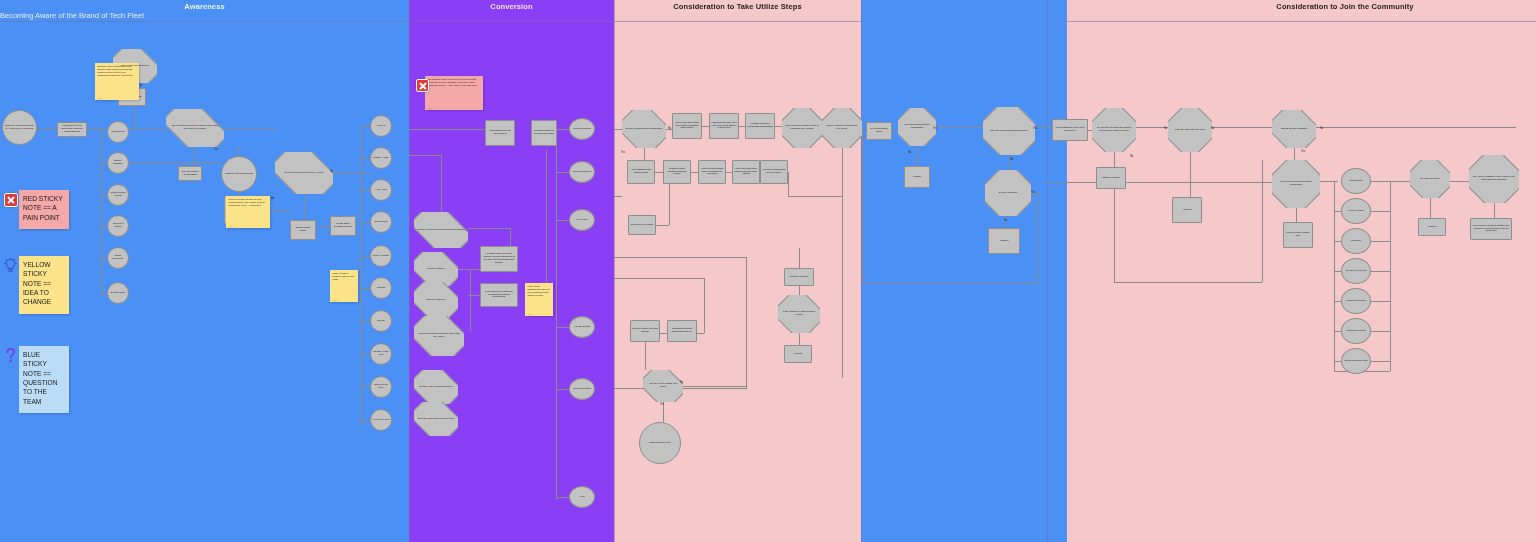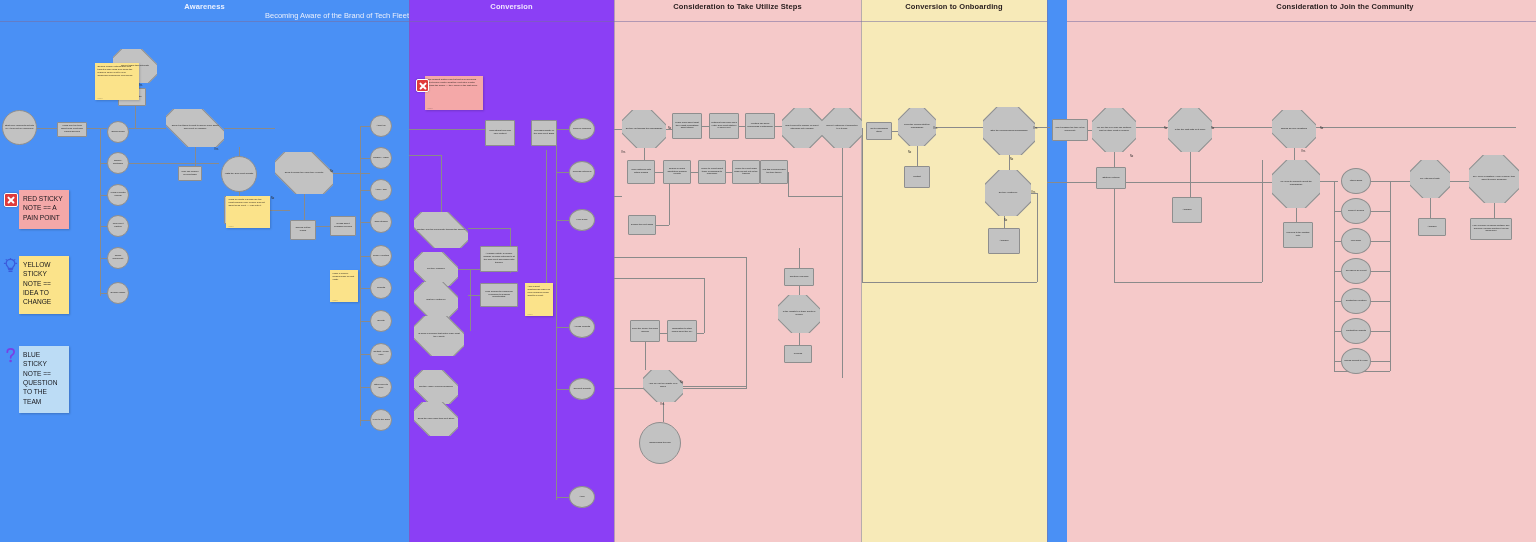--- a/index.html
+++ b/index.html
@@ -6,21 +6,21 @@
   html,body { width:1536px; height:542px; overflow:hidden; background:#4a90f5;
     font-family:"Liberation Sans", sans-serif; }
   #board { position:relative; width:1536px; height:542px; overflow:hidden; }
 
   
   .lane { position:absolute; top:0; height:542px; }
   .lane-head { position:absolute; top:0; left:0; right:0; height:22px;
     border-bottom:1px solid rgba(120,110,160,.55); }
   .lane-title { position:absolute; top:2px; left:0; right:0; text-align:center;
     font-size:7.5px; font-weight:bold; color:#1b1b2e; letter-spacing:.1px; white-space:nowrap; }
-  .lane-sub { position:absolute; top:11px; left:0; right:0; text-align:right;
+  .lane-sub { position:absolute; top:11px; left:0; right:0; text-align:left;
     font-size:7.5px; color:#e8eefc; white-space:nowrap; }
   .lane.blue  { background:#4a90f5; }
   .lane.purple{ background:#8b3ff5; }
   .lane.pink  { background:#f5c9c9; }
   .lane.yellow{ background:#f7eab8; }
   .lane.blue .lane-title { color:#eaf1ff; }
   .lane.purple .lane-title { color:#f1e6ff; }
   .lane.pink .lane-title, .lane.yellow .lane-title { color:#2a2020; }
   .lane-edge { position:absolute; top:0; bottom:0; width:1px; background:rgba(120,110,160,.5); }
 
@@ -74,24 +74,20 @@
     <div class="lane-title">Awareness</div>
     <div class="lane-sub">Becoming Aware of the Brand of Tech Fleet</div>
   </div>
   <div class="lane purple" style="left:409px;width:205px">
     <div class="lane-head"></div>
     <div class="lane-title">Conversion</div>
   </div>
   <div class="lane pink" style="left:614px;width:247px">
     <div class="lane-head"></div>
     <div class="lane-title">Consideration to Take Utilize Steps</div>
-  </div>
-  <div class="lane yellow" style="left:861px;width:186px">
-    <div class="lane-head"></div>
-    <div class="lane-title">Conversion to Onboarding</div>
   </div>
   <div class="lane pink" style="left:1067px;width:556px">
     <div class="lane-head"></div>
     <div class="lane-title">Consideration to Join the Community</div>
   </div>
   <div class="lane-edge" style="left:409px"></div>
   <div class="lane-edge" style="left:614px"></div>
   <div class="lane-edge" style="left:861px"></div>
   <div class="lane-edge" style="left:1047px"></div>
 

